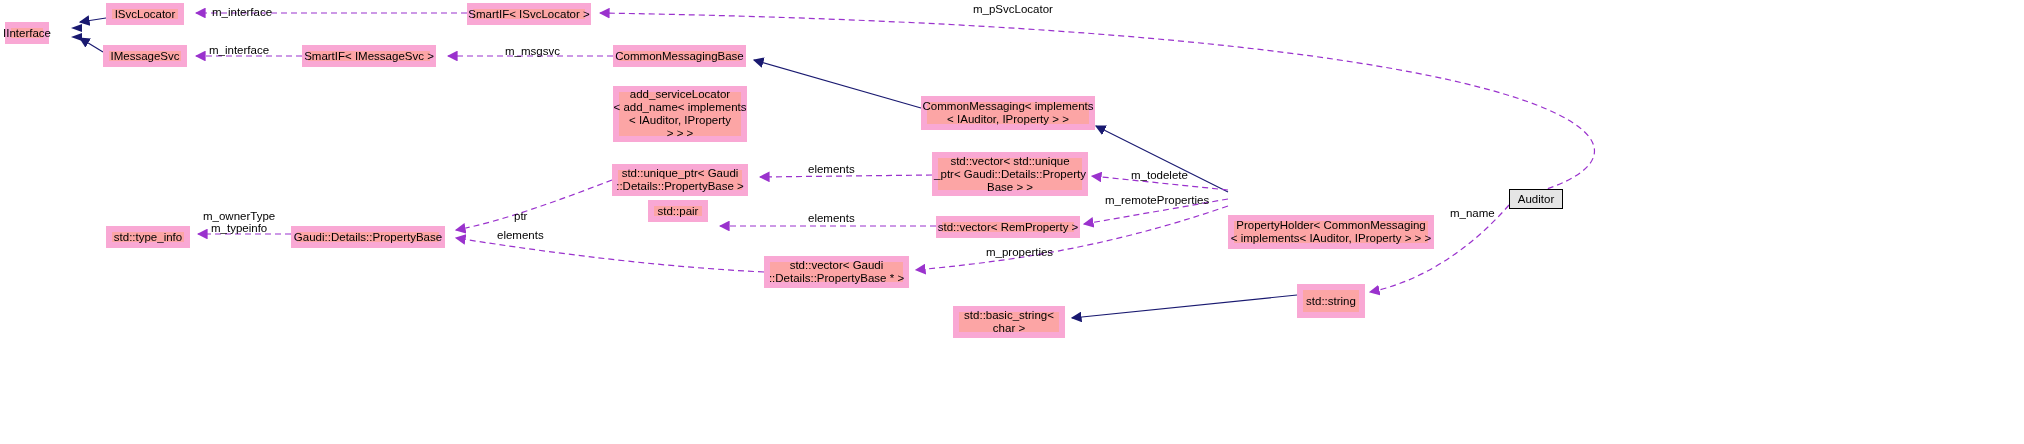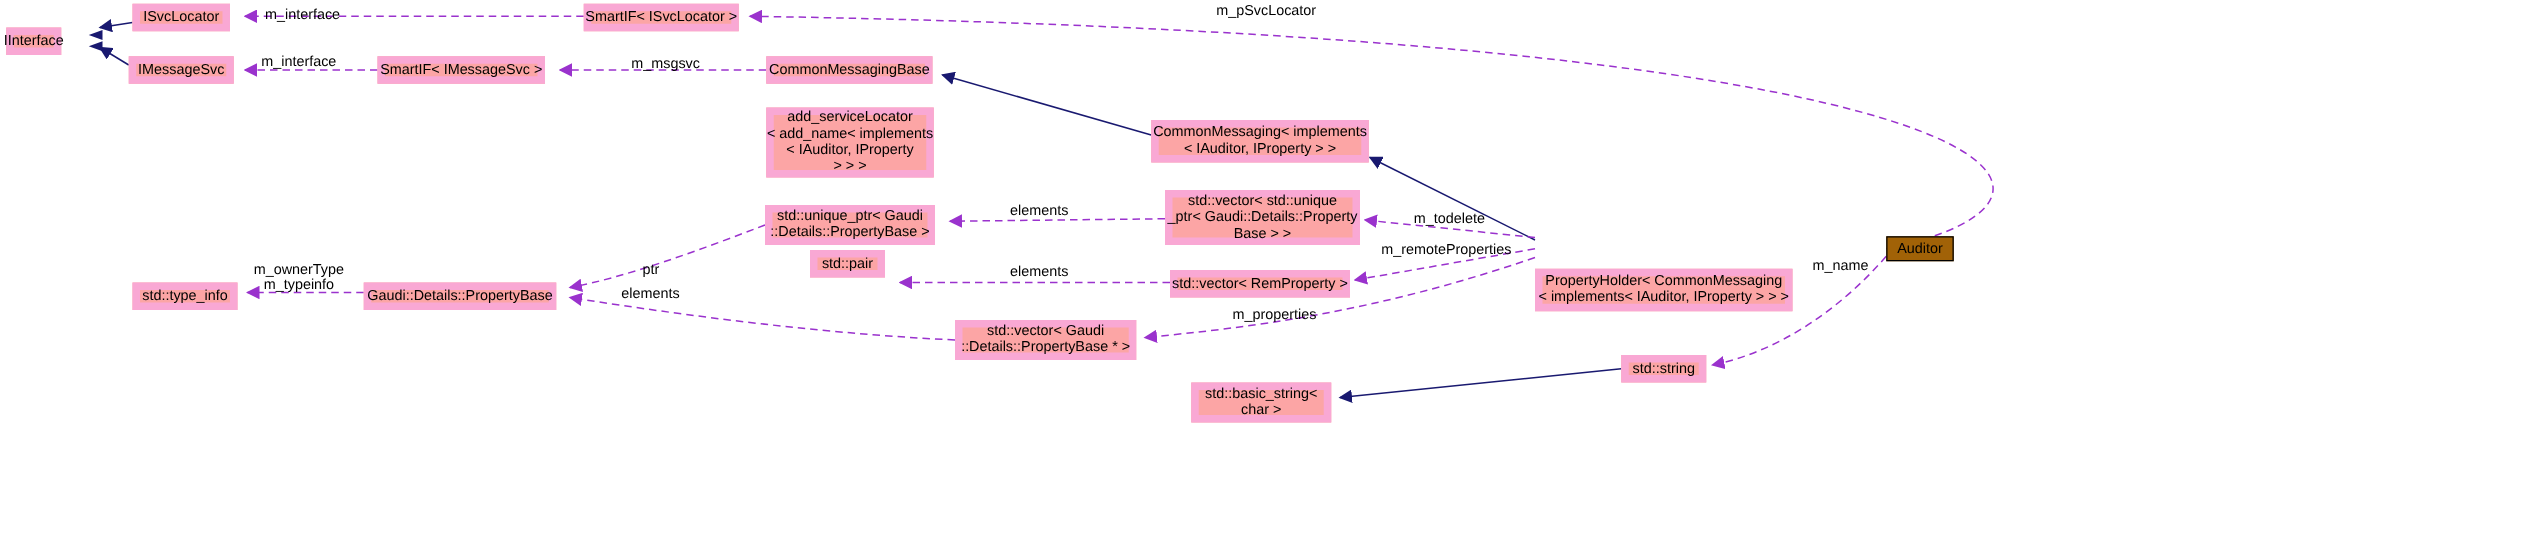--- a/index.html
+++ b/index.html
@@ -1,21 +1,21 @@
 <!DOCTYPE html>
 <html><head>
 <meta charset="utf-8">
 <style>
   html,body{margin:0;padding:0;background:#ffffff;}
   #canvas{position:relative;width:2024px;height:444px;background:#ffffff;
           font-family:"Liberation Sans",sans-serif;overflow:hidden;}
   .node{position:absolute;box-sizing:border-box;border:6px solid #f9a8d4;
         background:#fca5a5;display:flex;align-items:center;justify-content:center;
         text-align:center;font-size:11.5px;line-height:13px;color:#000000;}
-  .node.hl{background:#a16207;border:1px solid #000000;}
+  .node.hl{background:#e5e5e5;border:1px solid #000000;}
   .lbl{position:absolute;font-size:11.5px;color:#000000;white-space:nowrap;}
   svg.edges{position:absolute;left:0;top:0;width:2024px;height:444px;pointer-events:none;}
 </style>
 </head>
 <body>
 
 <div id="canvas">
   <svg class="edges">
     <defs>
       <marker id="arrI" markerWidth="9" markerHeight="9" refX="8" refY="4.5" orient="auto">
@@ -108,21 +108,21 @@
       <span style="white-space: pre;">std::vector&lt; Gaudi
 ::Details::PropertyBase * &gt;</span>
     </div>
     <div class="node" style="left: 1228px; top: 181px; width: 206px; height: 34px; margin-top: 34px;">
       <span style="white-space: pre;">PropertyHolder&lt; CommonMessaging
 &lt; implements&lt; IAuditor, IProperty &gt; &gt; &gt;</span>
     </div>
     <div class="node hl" style="left: 1509px; top: 189px; width: 54px; height: 20px;">
       <span style="white-space: pre;">Auditor</span>
     </div>
-    <div class="node" style="left: 1297px; top: 284px; width: 68px; height: 22px;">
+    <div class="node" style="left: 1297px; top: 284px; width: 68px; height: 34px;">
       <span style="white-space: pre;">std::string</span>
     </div>
     <div class="node" style="left: 953px; top: 306px; width: 112px; height: 32px;">
       <span style="white-space: pre;">std::basic_string&lt;
 char &gt;</span>
     </div>
     <div class="lbl" style="left: 212px; top: 6px;">m_interface</div>
     <div class="lbl" style="left: 973px; top: 3px;">m_pSvcLocator</div>
     <div class="lbl" style="left: 209px; top: 44px;">m_interface</div>
     <div class="lbl" style="left: 505px; top: 45px;">m_msgsvc</div>

